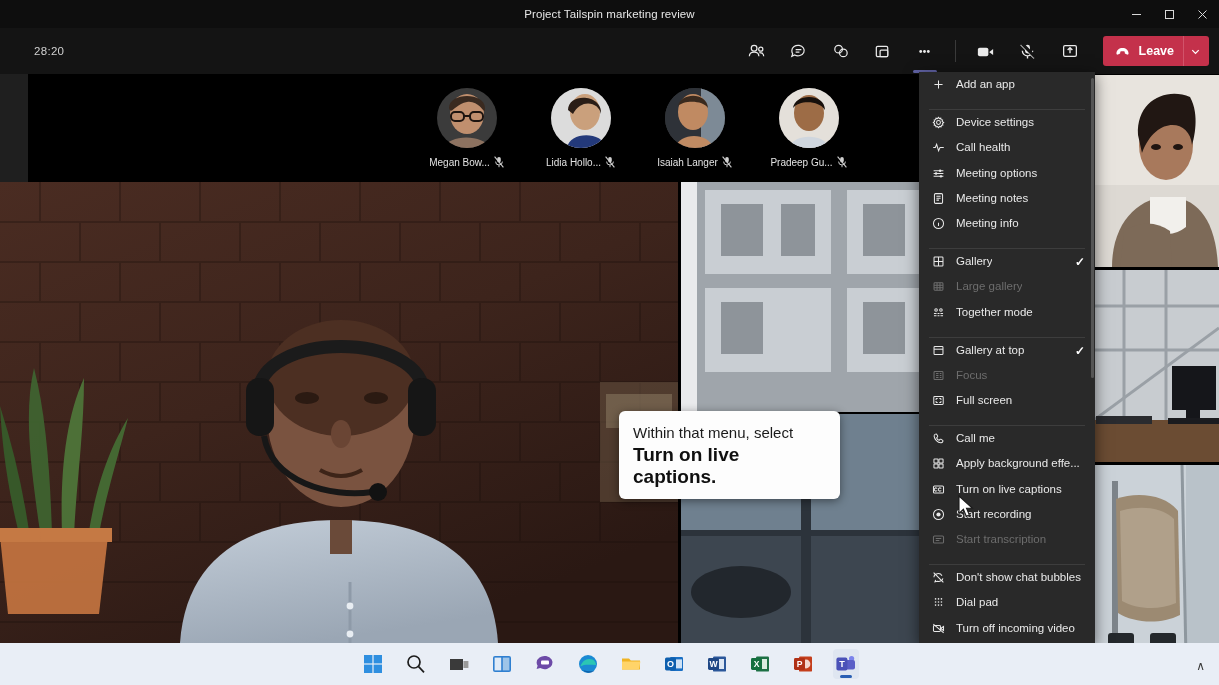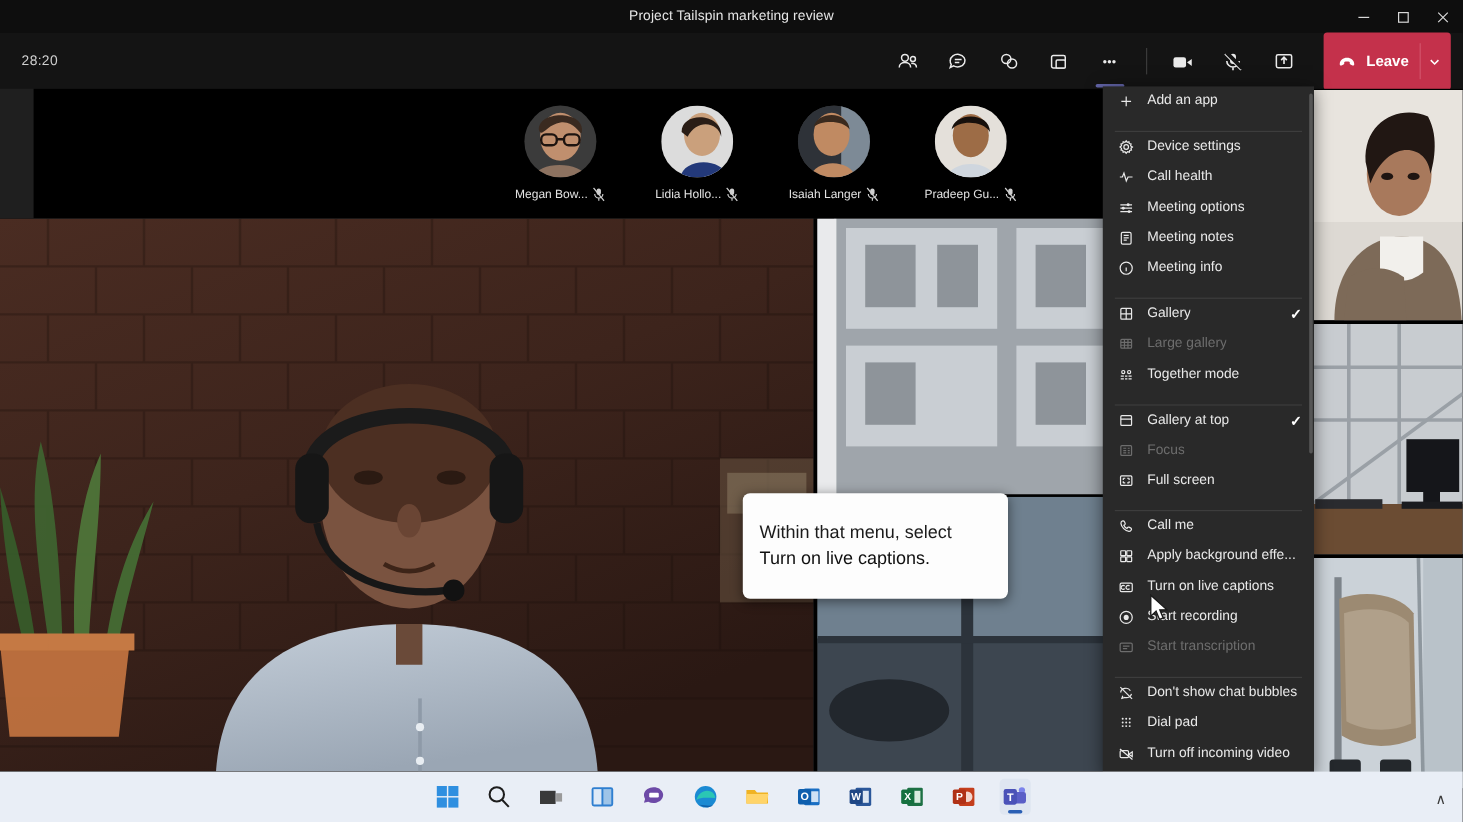--- a/index.html
+++ b/index.html
@@ -19,33 +19,33 @@
   .wincontrols { position: absolute; right: 0; top: 0; height: 28px; display: flex; }
   .wc { width: 33px; height: 28px; display: flex; align-items: center; justify-content: center;
         color: #d8d8d8; font-size: 11px; }
   .wc svg { display: block; }
 
   
   .meetbar {
     position: absolute; left: 0; top: 28px; width: 1219px; height: 46px;
     background: #141414; display: flex; align-items: center;
   }
-  .timer { color: #d0d0d0; font-size: 11.5px; margin-left: 18px; letter-spacing: .3px; }
+  .timer { color: #d0d0d0; font-size: 11.5px; margin-left: 34px; letter-spacing: .3px; }
   .bar-right { margin-left: auto; display: flex; align-items: center; height: 46px; padding-right: 10px; }
   .tbtn {
     position: relative; width: 38px; height: 34px; display: flex; align-items: center;
     justify-content: center; color: #eaeaea; margin: 0 2px; border-radius: 3px;
   }
   .tbtn.active::after {
     content: ""; position: absolute; left: 7px; right: 7px; bottom: -5px;
     height: 3px; border-radius: 2px; background: #6264a7;
   }
   .divider-v { width: 1px; height: 22px; background: #3a3a3a; margin: 0 9px; }
   .leave {
-    display: flex; align-items: center; height: 48px; background: #c4314b;
+    display: flex; align-items: center; height: 30px; background: #c4314b;
     border-radius: 3px; margin-left: 12px; color: #fff; font-size: 12.5px;
     padding: 0 2px 0 10px; font-weight: 600;
   }
   .leave .lbl { margin: 0 9px 0 7px; }
   .leave-caret { width: 24px; height: 30px; display: flex; align-items: center;
     justify-content: center; border-left: 1px solid #d1536a; }
 
   
   .strip {
     position: absolute; left: 0; top: 74px; width: 1219px; height: 108px;
@@ -86,21 +86,21 @@
   .mscroll { position: absolute; right: 1px; top: 6px; width: 3px; height: 300px;
              background: #555; border-radius: 2px; }
 
   
   .callout {
     position: absolute; left: 619px; top: 411px; width: 221px; height: 88px;
     background: #fdfdfd; border-radius: 6px; box-shadow: 0 2px 10px rgba(0,0,0,.45);
     padding: 16px 14px; display: flex; flex-direction: column; justify-content: center;
   }
   .co1 { color: #1b1b1b; font-size: 15px; line-height: 22px; }
-  .co2 { color: #101010; font-size: 15px; line-height: 22px; font-weight: 400; }
+  .co2 { color: #101010; font-size: 19px; line-height: 22px; font-weight: 700; }
 
   
   .cursor { position: absolute; left: 958px; top: 495px; width: 17px; height: 24px; pointer-events: none; }
 
   
   .taskbar {
     position: absolute; left: 0; bottom: 0; width: 1219px; height: 42px;
     background: #e9eef6; display: flex; align-items: center; justify-content: center; gap: 17px;
   }
   .tk { width: 26px; height: 30px; display: flex; align-items: center; justify-content: center;

